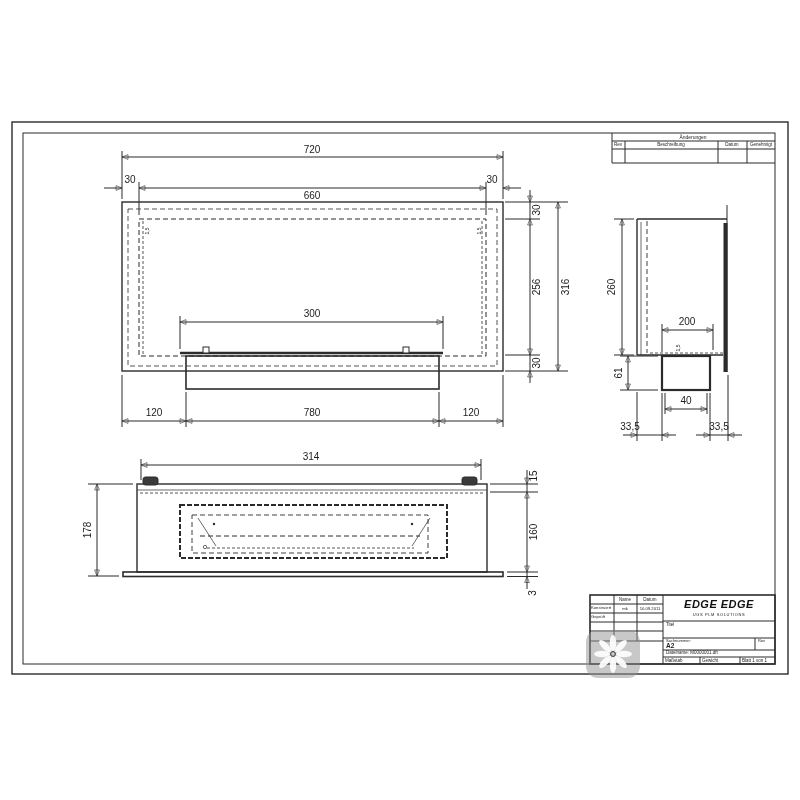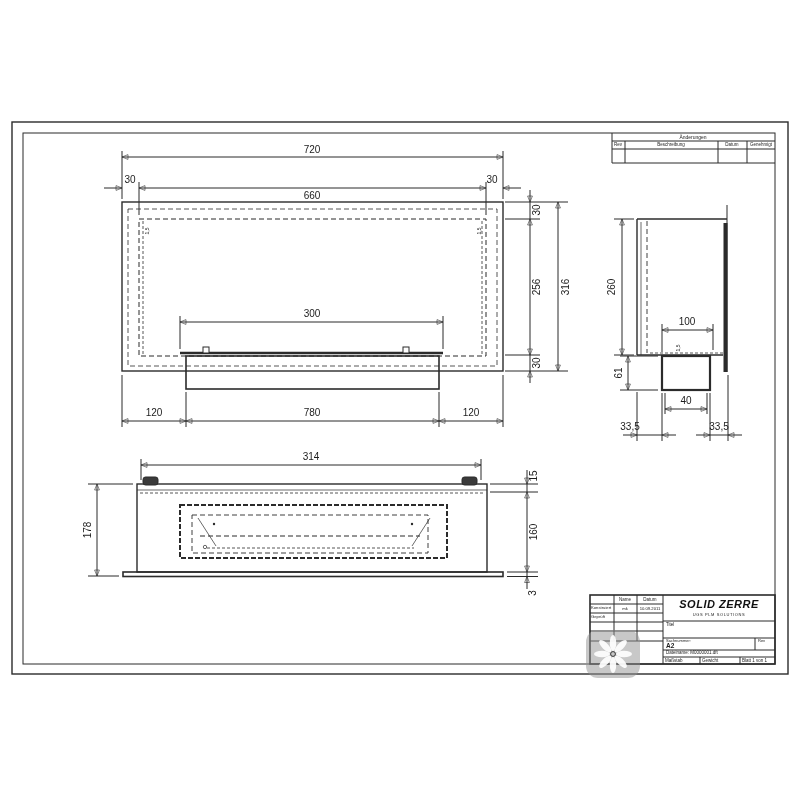--- a/index.html
+++ b/index.html
@@ -212,41 +212,41 @@
 <span class="lbl v" style="left:537px;top:287px">256</span>
 <span class="lbl v" style="left:537px;top:363px">30</span>
 <span class="lbl v" style="left:566px;top:287px">316</span>
 <span class="lbl" style="left:154px;top:413px">120</span>
 <span class="lbl" style="left:312px;top:413px">780</span>
 <span class="lbl" style="left:471px;top:413px">120</span>
 <span class="lbl v tiny" style="left:147px;top:231px">1,5</span>
 <span class="lbl v tiny" style="left:479px;top:231px">1,5</span>
 
 <span class="lbl v" style="left:612px;top:287px">260</span>
-<span class="lbl" style="left:687px;top:322px">100</span>
+<span class="lbl" style="left:687px;top:322px">200</span>
 <span class="lbl v" style="left:619px;top:373px">61</span>
 <span class="lbl" style="left:686px;top:401px">40</span>
 <span class="lbl" style="left:630px;top:427px">33,5</span>
 <span class="lbl" style="left:719px;top:427px">33,5</span>
 <span class="lbl v tiny" style="left:678px;top:348px">1,5</span>
 
 <span class="lbl" style="left:311px;top:457px">314</span>
 <span class="lbl v" style="left:534px;top:476px">15</span>
 <span class="lbl v" style="left:534px;top:532px">160</span>
 <span class="lbl v" style="left:533px;top:593px">3</span>
 <span class="lbl v" style="left:88px;top:530px">178</span>
 
 <span class="lbl t45" style="left:625px;top:600px">Name</span>
 <span class="lbl t45" style="left:650px;top:600px">Datum</span>
 <span class="tb" style="left:591px;top:606px;font-size:4.2px">Konstruiert</span>
 <span class="lbl" style="left:625px;top:608.5px;font-size:4.2px">mk</span>
 <span class="lbl" style="left:650px;top:608.5px;font-size:4.2px">10.09.2011</span>
 <span class="tb" style="left:591px;top:615px;font-size:4.2px">Geprüft</span>
 
-<span class="logo" style="left:719px;top:604px">SOLID ZERRE</span>
+<span class="logo" style="left:719px;top:604px">EDGE EDGE</span>
 <span class="logosub" style="left:719px;top:614px">UGS PLM SOLUTIONS</span>
 <span class="tb" style="left:666px;top:622.5px">Titel</span>
 <span class="tb" style="left:666px;top:639px;font-size:4px">Sachnummer:</span>
 <span class="tb" style="left:666px;top:643px;font-size:6.5px;font-weight:bold">A2</span>
 <span class="tb" style="left:758px;top:639px;font-size:4px">Rev</span>
 <span class="tb" style="left:666px;top:651px">Dateiname: M0000001.dft</span>
 <span class="tb" style="left:665px;top:658.5px">Maßstab</span>
 <span class="tb" style="left:702px;top:658.5px">Gewicht</span>
 <span class="tb" style="left:742px;top:658.5px">Blatt 1 von 1</span>
 

